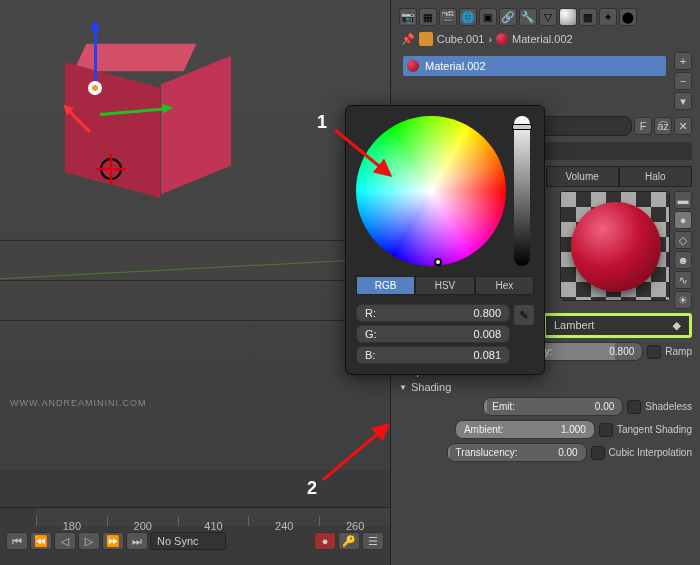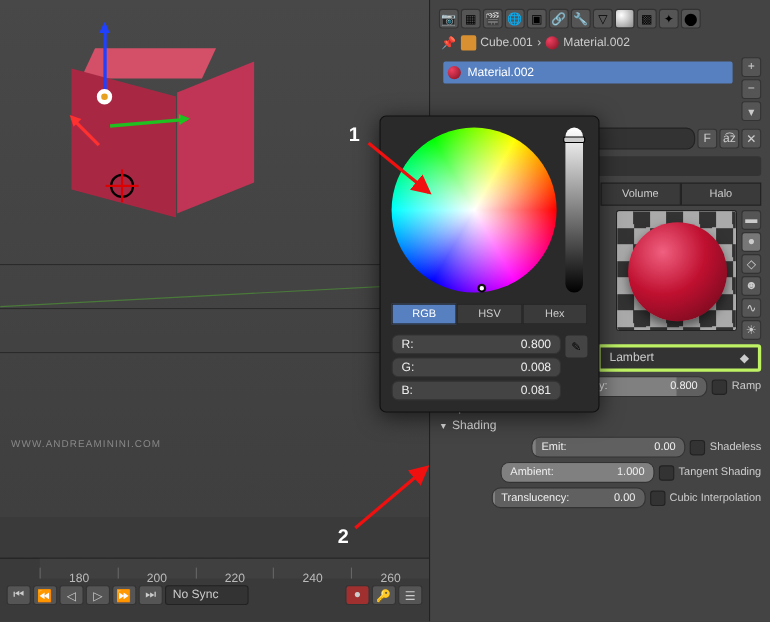--- a/index.html
+++ b/index.html
@@ -149,21 +149,21 @@
     <div class="toolbar-btn">⊙</div>
     <div class="toolbar-btn">○</div>
     <div class="toolbar-btn">📷</div>
     <div class="toolbar-btn">🎬</div>
   </div>
 
   <div class="timeline">
     <div class="timeline-ruler">
       <div class="timeline-tick">180</div>
       <div class="timeline-tick">200</div>
-      <div class="timeline-tick">220</div>
+      <div class="timeline-tick">410</div>
       <div class="timeline-tick">240</div>
       <div class="timeline-tick">260</div>
     </div>
     <div class="timeline-controls">
       <div class="tl-btn">⏮</div>
       <div class="tl-btn">⏪</div>
       <div class="tl-btn">◁</div>
       <div class="tl-btn">▷</div>
       <div class="tl-btn">⏩</div>
       <div class="tl-btn">⏭</div>

